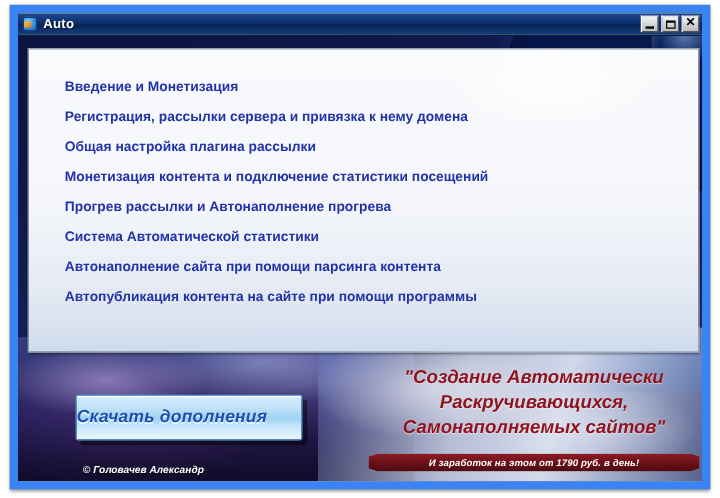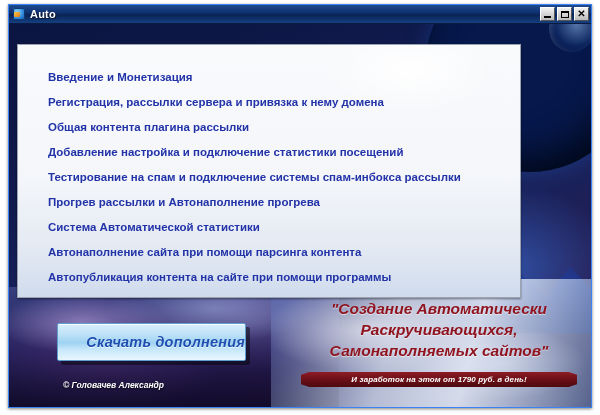--- a/index.html
+++ b/index.html
@@ -8,21 +8,21 @@
     background:#ffffff;
     font-family:"Liberation Sans", sans-serif;
     overflow:hidden;
   }
 
   
   #window {
     position:absolute; left:8px; top:4px;
     width:584px; height:404px;
     background:#fde047;
-    border:1px solid #3b82f6;
+    border:7px solid #3b82f6;
     box-shadow:0 1px 3px rgba(0,0,0,.5);
     overflow:hidden;
   }
 
   
   #titlebar {
     position:absolute; left:0; top:0; width:100%; height:19px;
     background:linear-gradient(180deg,#1e4b8f 0%, #0d2f6e 45%, #0a2354 55%, #153f82 100%);
     display:flex; align-items:center;
     border-bottom:1px solid #0a1b3f;
@@ -109,22 +109,22 @@
   #wash {
     position:absolute; left:0; bottom:0; width:330px; height:120px;
     background:
       radial-gradient(ellipse 120px 42px at 22% 30%, rgba(195,175,230,.55) 0%, rgba(90,60,150,0) 72%),
       radial-gradient(ellipse 150px 46px at 62% 18%, rgba(175,185,235,.50) 0%, rgba(60,60,140,0) 72%),
       linear-gradient(180deg, rgba(120,120,200,.35) 0%, rgba(40,25,80,.55) 55%, rgba(15,8,35,.85) 100%);
   }
 
   
   #panel {
-    position:absolute; left:8px; top:20px;
-    width:504px; height:254px;
+    position:absolute; left:8px; top:10px;
+    width:560px; height:254px;
     background:
       radial-gradient(ellipse 120px 60px at 78% 10%, rgba(255,255,255,.95) 0%, rgba(246,248,252,0) 70%),
       linear-gradient(180deg,#f9fafc 0%, #f4f6fa 52%, #e4eaf3 80%, #cfdbed 100%);
     border:1px solid #9aa3af;
     box-shadow:0 1px 2px rgba(0,0,0,.45);
   }
   #lesson-list {
     position:absolute; left:30px; top:20px; right:14px;
     list-style:none;
   }
@@ -138,21 +138,21 @@
   }
 
   
   #download-button {
     position:absolute; left:48px; top:299px;
     width:189px; height:38px;
     background:linear-gradient(180deg,#d8eefb 0%, #bfe2f8 28%, #9fd2f2 52%, #c8e8fb 72%, #e9f6fe 100%);
     border:1px solid #5e9fd0;
     border-radius:2px;
     box-shadow:4px 4px 0 rgba(0,0,0,.45), inset 0 1px 0 rgba(255,255,255,.9);
-    display:flex; align-items:center; justify-content:flex-end;
+    display:flex; align-items:center; justify-content:flex-start;
     cursor:pointer;
   }
   #download-label {
     color:#1d4fb0; font-size:14.5px; font-weight:bold; font-style:italic;
     text-shadow:0 1px 0 rgba(255,255,255,.75);
     letter-spacing:.2px;
   }
 
   
   #copyright {
@@ -213,23 +213,22 @@
       <div id="planet-crater"></div>
     </div>
     <div id="ridge"></div>
     <div id="wash"></div>
     <div id="ice"></div>
 
     <div id="panel">
       <ul id="lesson-list">
         <li class="lesson-item">Введение и Монетизация</li>
         <li class="lesson-item">Регистрация, рассылки сервера и привязка к нему домена</li>
-        <li class="lesson-item">Общая контента плагина рассылки</li>
-        <li class="lesson-item">Добавление настройка и подключение статистики посещений</li>
-        <li class="lesson-item">Тестирование на спам и подключение системы спам-инбокса рассылки</li>
+        <li class="lesson-item">Общая настройка плагина рассылки</li>
+        <li class="lesson-item">Монетизация контента и подключение статистики посещений</li>
         <li class="lesson-item">Прогрев рассылки и Автонаполнение прогрева</li>
         <li class="lesson-item">Система Автоматической статистики</li>
         <li class="lesson-item">Автонаполнение сайта при помощи парсинга контента</li>
         <li class="lesson-item">Автопубликация контента на сайте при помощи программы</li>
       </ul>
     </div>
 
     <div id="download-button">
       <span id="download-label">Скачать дополнения</span>
     </div>

